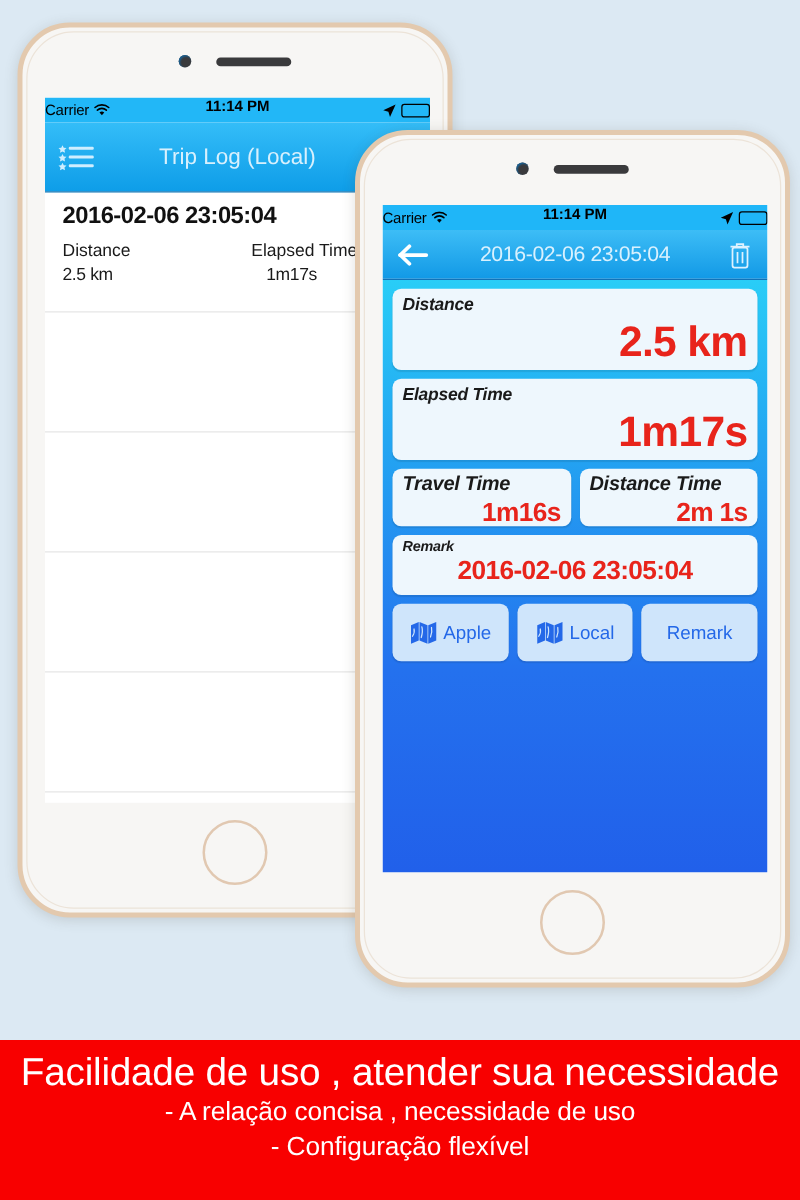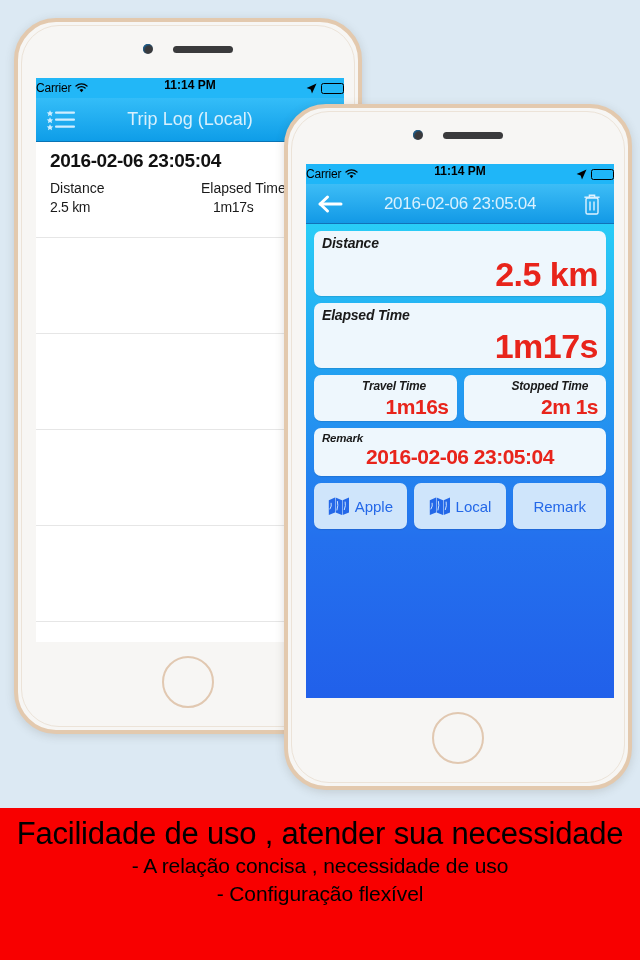--- a/index.html
+++ b/index.html
@@ -130,21 +130,21 @@
     right: -3px; top: 3px;
     width: 2px; height: 4px;
     background: #000;
     border-radius: 0 1px 1px 0;
   }
   .batt-fill { height: 100%; background: #000; border-radius: 1px; }
 
   
   #screen-back .status-bar { background: #22b7f7; }
   .navbar-back {
-    height: 44px;
+    height: 56px;
     background: linear-gradient(180deg,#34bdf8 0%,#0e9de8 100%);
     display: flex;
     align-items: center;
     padding: 0 10px;
     box-sizing: border-box;
     position: relative;
     border-bottom: 1px solid #0a74b5;
   }
   .navbar-title-back {
     position: absolute;
@@ -234,21 +234,21 @@
     text-align: right;
     letter-spacing: -.5px;
     line-height: 1;
   }
   .card.big { height: 65px; }
   .card.big .card-label { font-size: 14px; }
   .card.big .card-value { font-size: 34px; margin-top: 6px; }
 
   .row2 { display: flex; gap: 7px; margin-bottom: 7px; }
   .row2 .card { flex: 1; margin-bottom: 0; height: 46px; }
-  .row2 .card-label { font-size: 12px; margin-left: 40px; }
+  .row2 .card-label { font-size: 16px; }
   .row2 .card-value { font-size: 21px; margin-top: 3px; }
   .row2.speed .card-value { font-size: 20px; }
 
   .card.remark { height: 48px; }
   .card.remark .card-label { font-size: 11.5px; }
   .card.remark .card-value {
     font-size: 21px;
     text-align: center;
     margin-top: 2px;
   }
@@ -266,23 +266,23 @@
     color: #2468e8;
     font-size: 15px;
     box-shadow: 0 1px 1px rgba(0,0,0,.10);
   }
 
   
   #banner {
     position: absolute;
     left: 0; bottom: 0;
     width: 640px;
-    height: 152px;
+    height: 128px;
     background: #f80000;
-    color: #000000;
+    color: #ffffff;
     text-align: center;
     box-sizing: border-box;
     padding-top: 9px;
   }
   .banner-headline {
     font-size: 31px;
     line-height: 1.12;
     letter-spacing: -.2px;
   }
   .banner-line {
@@ -415,21 +415,21 @@
         <div class="card-label">Elapsed Time</div>
         <div class="card-value">1m17s</div>
       </div>
 
       <div class="row2">
         <div class="card">
           <div class="card-label">Travel Time</div>
           <div class="card-value">1m16s</div>
         </div>
         <div class="card">
-          <div class="card-label">Stopped Time</div>
+          <div class="card-label">Distance Time</div>
           <div class="card-value">2m 1s</div>
         </div>
       </div>
 
 
       <div class="card remark">
         <div class="card-label">Remark</div>
         <div class="card-value">2016-02-06 23:05:04</div>
       </div>
 

